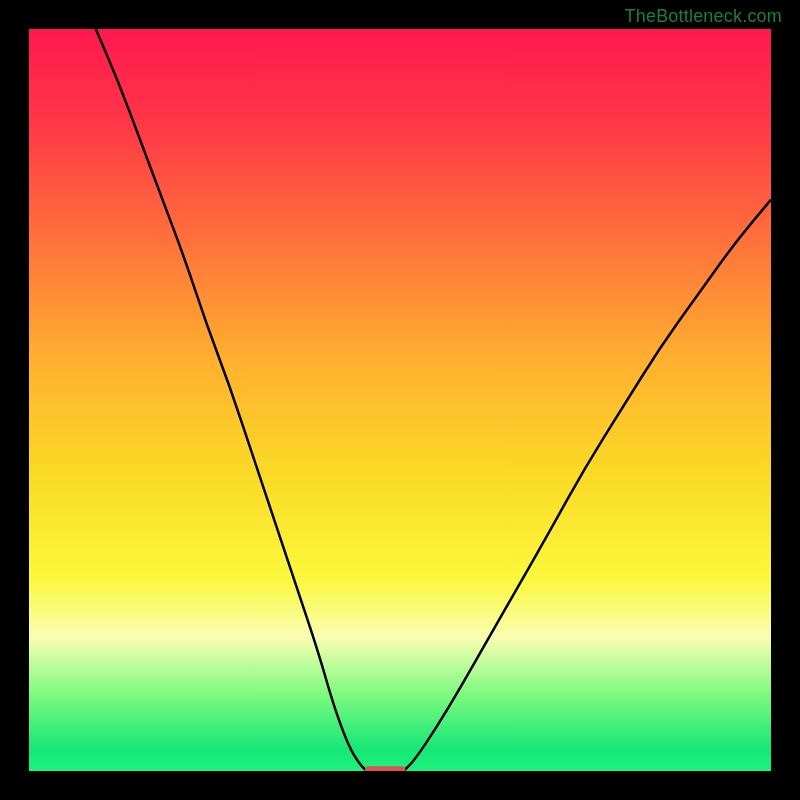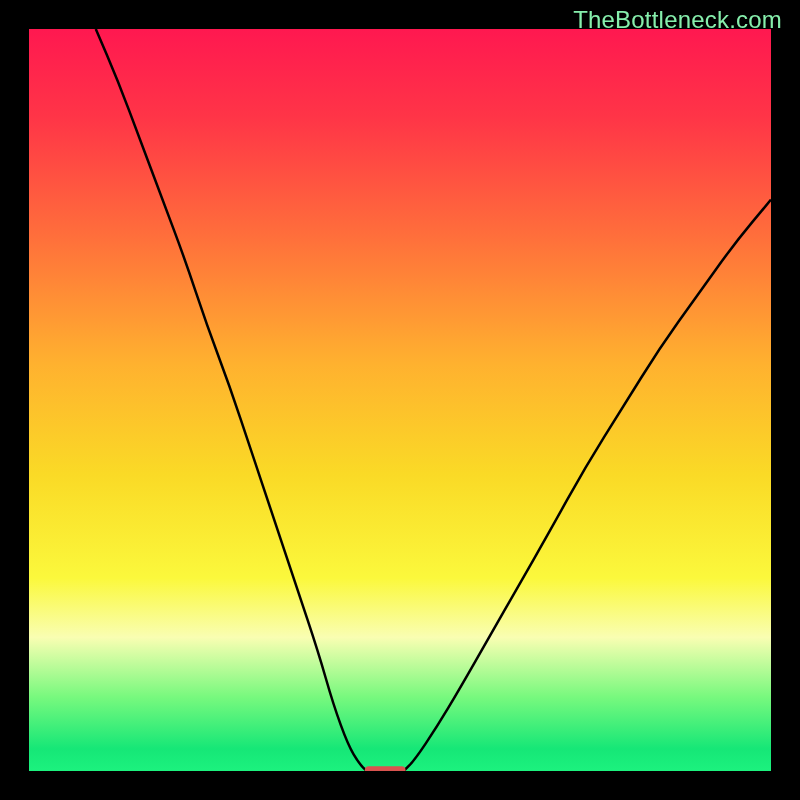--- a/index.html
+++ b/index.html
@@ -8,22 +8,22 @@
     width: 800px;
     height: 800px;
     background: #000;
     position: relative;
     font-family: Arial, sans-serif;
   }
   .watermark {
     position: absolute;
     top: 6px;
     right: 18px;
-    color: #86efac;
-    font-size: 24px;
+    color: #15803d;
+    font-size: 18px;
     font-weight: 500;
     letter-spacing: 0.2px;
     z-index: 10;
   }
   .plot-area {
     position: absolute;
     left: 29px;
     top: 29px;
     width: 742px;
     height: 742px;

